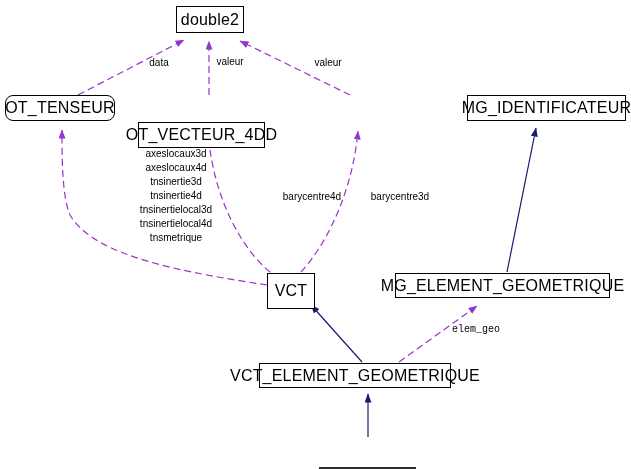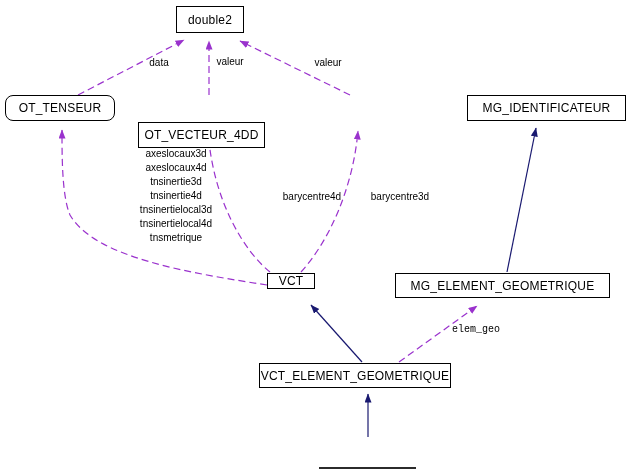--- a/index.html
+++ b/index.html
@@ -10,21 +10,21 @@
     font-family:"Liberation Sans", sans-serif;
     overflow:hidden;
   }
   #edges{position:absolute;left:0;top:0;width:631px;height:469px;}
   .node{
     position:absolute;
     box-sizing:border-box;
     border:1px solid #000000;
     background:#ffffff;
     color:#000000;
-    font-size:12px;
+    font-size:16px;
     display:flex;align-items:center;justify-content:center;
     white-space:nowrap;
     letter-spacing:0.2px;
   }
   .node.current{
     background:#bfbfbf;
     border:2px solid #2b2b2b;
   }
   .elabel{
     position:absolute;
@@ -66,21 +66,21 @@
 
   <div class="node" style="left:176px;top:6px;width:68px;height:27px;">double2</div>
 
   <div class="node" style="left:5px;top:95px;width:110px;height:26px;border-radius:8px;">OT_TENSEUR</div>
 
   <div class="node" style="left:138px;top:95px;width:127px;height:26px;margin-top:27px;">OT_VECTEUR_4DD</div>
 
 
   <div class="node" style="left:467px;top:95px;width:159px;height:26px;">MG_IDENTIFICATEUR</div>
 
-  <div class="node" style="left:267px;top:273px;width:48px;height:16px;">VCT</div>
+  <div class="node" style="left:267px;top:273px;width:48px;height:36px;">VCT</div>
 
   <div class="node" style="left:395px;top:273px;width:215px;height:25px;">MG_ELEMENT_GEOMETRIQUE</div>
 
   <div class="node" style="left:259px;top:363px;width:192px;height:25px;">VCT_ELEMENT_GEOMETRIQUE</div>
 
   <div class="node current" style="left:319px;top:438px;width:97px;height:25px;margin-top:29px;">VCT_POINT</div>
 
   <div class="elabel" style="left:159px;top:63px;">data</div>
 
   <div class="elabel" style="left:230px;top:62px;">valeur</div>

